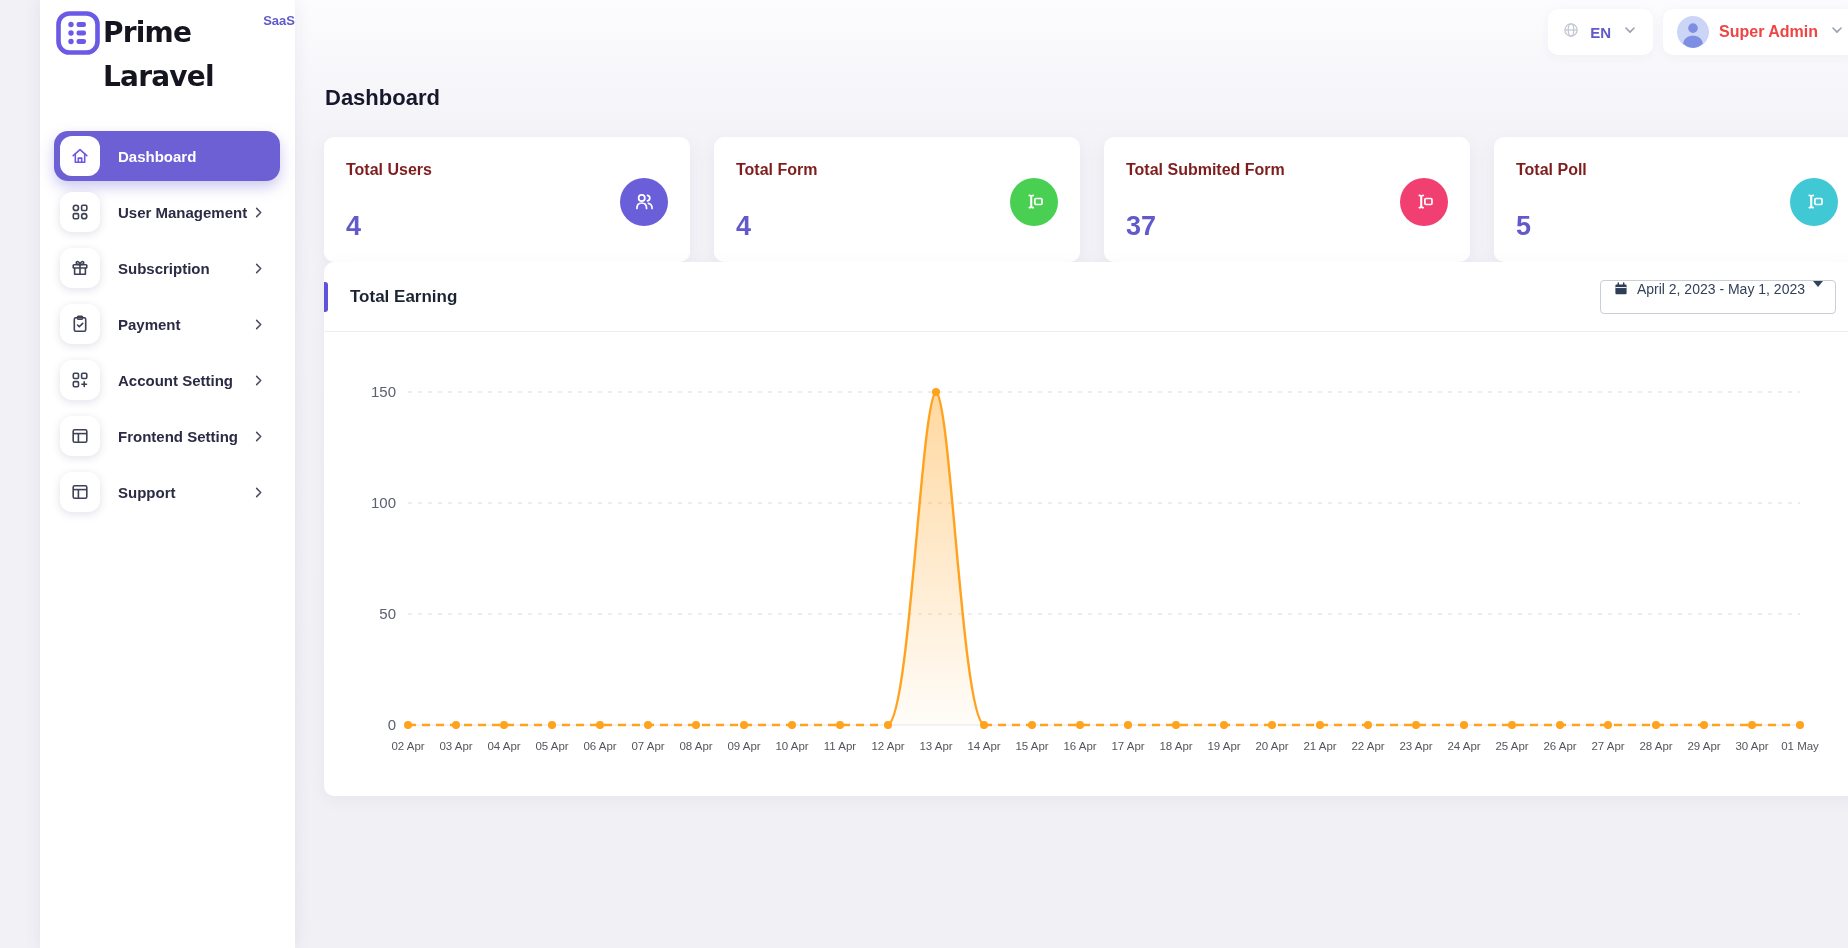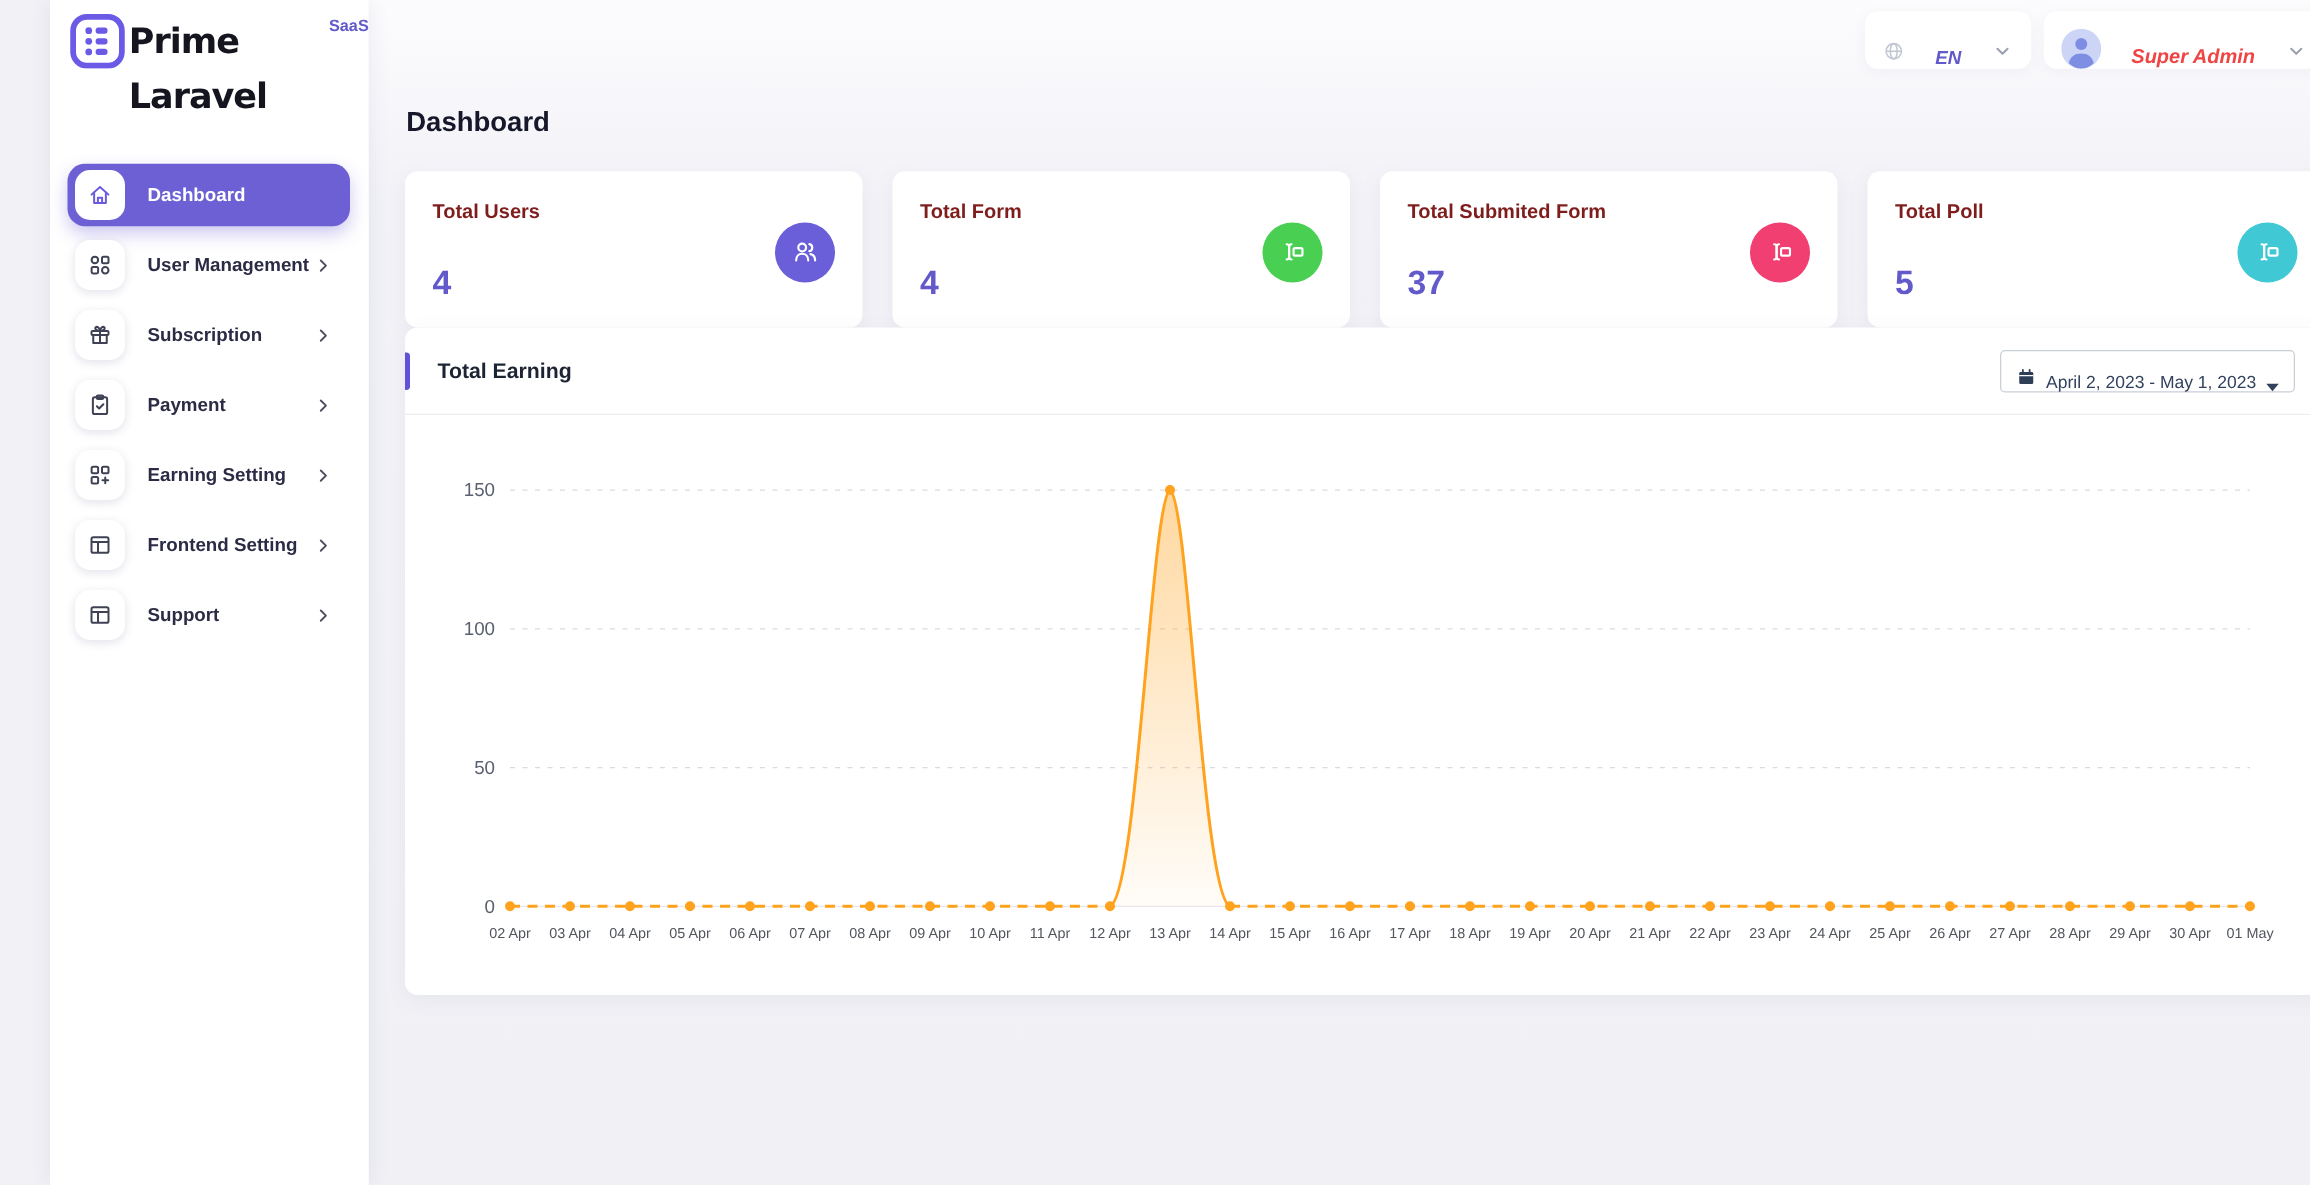--- a/index.html
+++ b/index.html
@@ -28,23 +28,23 @@
   .icon-box svg { width:20px; height:20px; }
   .nav-label { margin-left:18px; font-size:15px; font-weight:600; color:#2b2b45; }
   .nav-item.active .nav-label { color:#fff; }
   .nav-chevron { margin-left:auto; margin-right:14px; width:15px; height:15px; color:#4d4d60; }
   .nav-chevron svg { width:15px; height:15px; }
 
   
   .main { flex:1; height:100%; padding:0 28px 0 29px;
           background:linear-gradient(180deg,#fcfcfe 0,#f2f2f7 160px,#f0f0f5 100%); }
   .topbar { display:flex; justify-content:flex-end; gap:10px; padding-top:9px; }
-  .pill { display:flex; align-items:flex-end; gap:24px; height:46px; background:#fff;
+  .pill { display:flex; align-items:center; gap:10px; height:46px; background:#fff;
           border-radius:10px; padding:0 14px; cursor:pointer;
-          box-shadow:0 2px 10px rgba(120,120,160,.07);font-style:italic; }
+          box-shadow:0 2px 10px rgba(120,120,160,.07); }
   .pill svg.small { width:18px; height:18px; }
   .lang-code { font-size:15px; font-weight:600; color:#6259ca; }
   .avatar { width:32px; height:32px; }
   .avatar svg { width:32px; height:32px; }
   .user-name { font-size:16px; font-weight:700; color:#ef4444; }
 
   .page-title { font-size:22px; font-weight:700; color:#17172b; margin:30px 0 0 1px; }
 
   
   .stats { display:grid; grid-template-columns:repeat(4,1fr); gap:24px; margin-top:26px; }
@@ -58,21 +58,21 @@
   .stat-icon svg { width:23px; height:23px; }
 
   
   .chart-card { background:#fff; border-radius:10px; 
                 box-shadow:0 4px 16px rgba(110,110,150,.08); position:relative; }
   .chart-header { height:70px; display:flex; align-items:center; padding:0 24px 0 26px;
                   border-bottom:1px solid #ededf2; }
   .accent-bar { position:absolute; left:0; top:20px; width:4px; height:30px; background:#5f51d9;
                 border-radius:0 3px 3px 0; }
   .chart-title { font-size:17px; font-weight:700; color:#1c2333; }
-  .date-range { margin-left:auto; display:flex; align-items:flex-end; gap:8px; height:34px;
+  .date-range { margin-left:auto; display:flex; align-items:flex-start; gap:8px; height:34px;
                 background:#fff; border:1px solid #c9ced8; border-radius:4px; padding:0 12px;
                 font-family:"Liberation Sans",sans-serif; font-size:14px; color:#32415c; cursor:pointer; }
   .date-range svg { width:16px; height:16px; }
   .caret-down { width:0; height:0; border-left:5px solid transparent; border-right:5px solid transparent;
                 border-top:6px solid #32415c; }
   .chart-body { padding:14px 28px 8px 28px; }
   .chart-body svg { display:block; font-family:"Liberation Sans",sans-serif; }
 </style>
 </head>
 <body>
@@ -165,21 +165,21 @@
 
   <div class="nav-item">
     <span class="icon-box">
             <svg viewBox="0 0 20 20" fill="none" stroke="currentColor" stroke-width="1.6" stroke-linecap="round">
               <rect x="3.3" y="3.3" width="5.2" height="5.2" rx="1.2"></rect>
               <rect x="11.6" y="3.3" width="5.2" height="5.2" rx="1.2"></rect>
               <rect x="3.3" y="11.6" width="5.2" height="5.2" rx="1.2"></rect>
               <path d="M14.2 11.9v4.6M11.9 14.2h4.6"></path>
             </svg>
           </span>
-    <span class="nav-label">Earning Setting</span>
+    <span class="nav-label">Account Setting</span>
     <span class="nav-chevron">
       <svg viewBox="0 0 20 20" fill="none" stroke="currentColor" stroke-width="2" stroke-linecap="round" stroke-linejoin="round">
         <path d="M7.5 4.5 13 10l-5.5 5.5"></path>
       </svg>
     </span>
   </div>
 
   <div class="nav-item">
     <span class="icon-box">
             <svg viewBox="0 0 20 20" fill="none" stroke="currentColor" stroke-width="1.6" stroke-linejoin="round">

